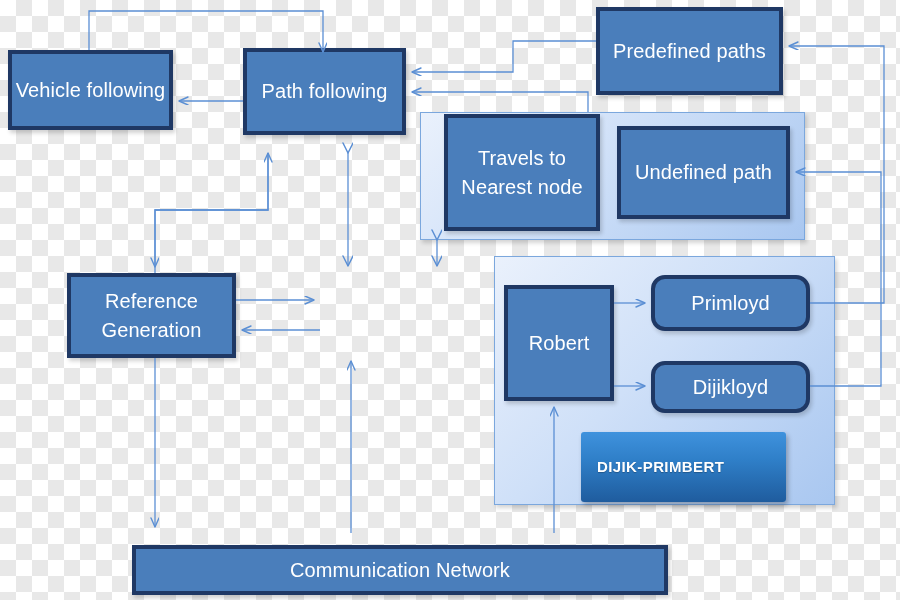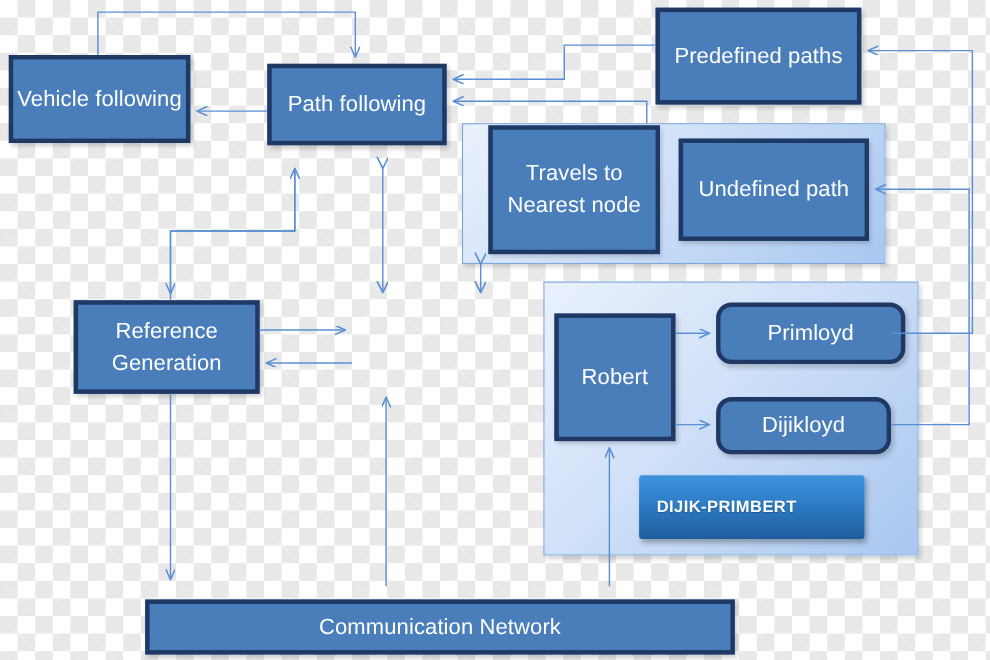--- a/index.html
+++ b/index.html
@@ -127,36 +127,36 @@
 
       <path d="M805,172 L805,172"></path>
     </g>
   </svg>
 
   <div class="panel" style="left:420px; top:112px; width:385px; height:128px;"></div>
   <div class="panel" style="left:494px; top:256px; width:341px; height:249px;"></div>
 
   <div class="node" style="left:8px; top:50px; width:165px; height:80px;">Vehicle following</div>
 
-  <div class="node" style="left:243px; top:58px; width:163px; height:74px;">Path following</div>
+  <div class="node" style="left:243px; top:48px; width:163px; height:87px;">Path following</div>
 
   <div class="node" style="left:596px; top:7px; width:187px; height:88px;">Predefined paths</div>
 
   <div class="node" style="left:444px; top:114px; width:156px; height:117px;">Travels to
 Nearest node</div>
 
   <div class="node" style="left:617px; top:126px; width:173px; height:93px;">Undefined path</div>
 
   <div class="node two-line" style="left:67px; top:273px; width:169px; height:85px;">Reference
 Generation</div>
 
 
   <div class="node" style="left:504px; top:285px; width:110px; height:116px;">Robert</div>
 
-  <div class="node rounded" style="left:651px; top:275px; width:172px; height:56px;">Primloyd</div>
+  <div class="node rounded" style="left:651px; top:275px; width:159px; height:56px;">Primloyd</div>
 
   <div class="node rounded" style="left:651px; top:361px; width:159px; height:52px;">Dijikloyd</div>
 
-  <div class="node gradient" style="left:581px; top:432px; width:205px; height:58px;">DIJIK-PRIMBERT</div>
+  <div class="node gradient" style="left:581px; top:432px; width:205px; height:70px;">DIJIK-PRIMBERT</div>
 
   <div class="node" style="left:132px; top:533px; width:536px; height:50px;margin-top:12px;">Communication Network</div>
 
 </div>
 
 </body></html>

